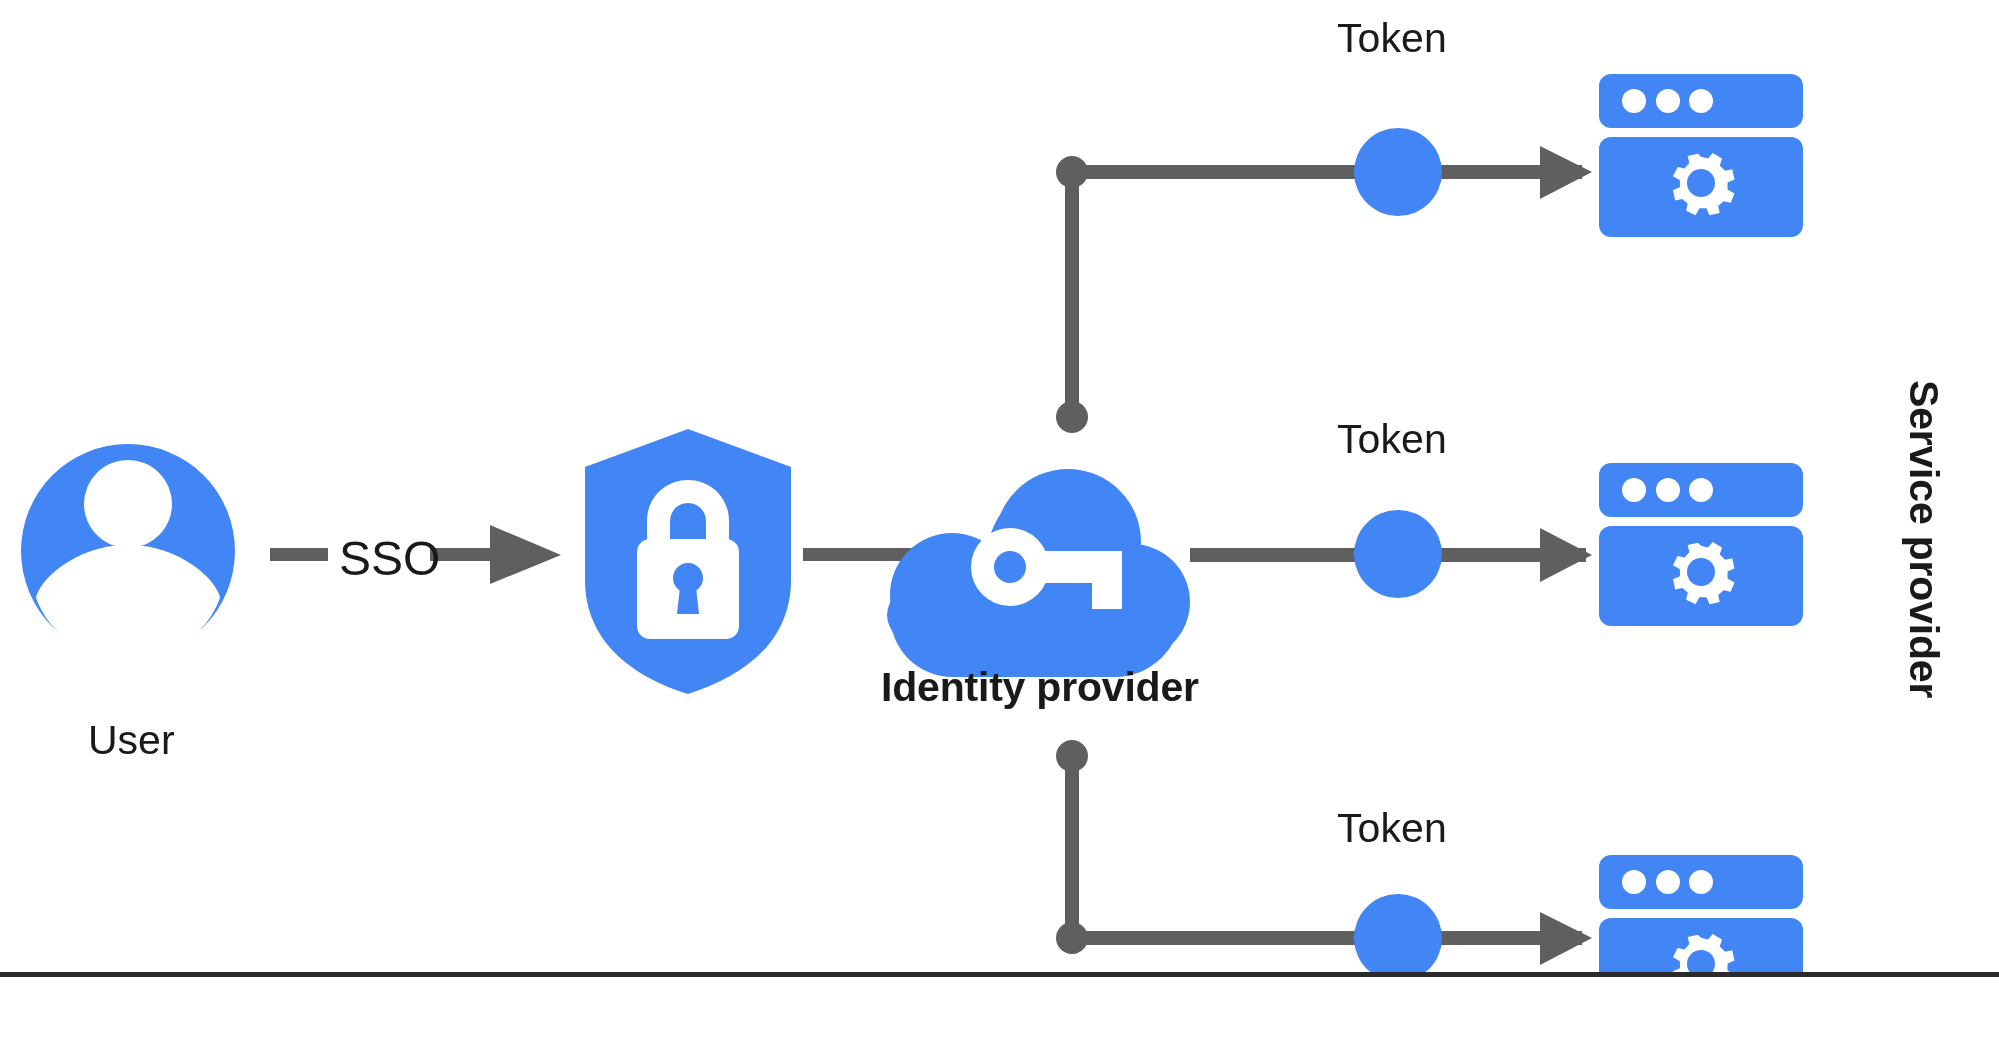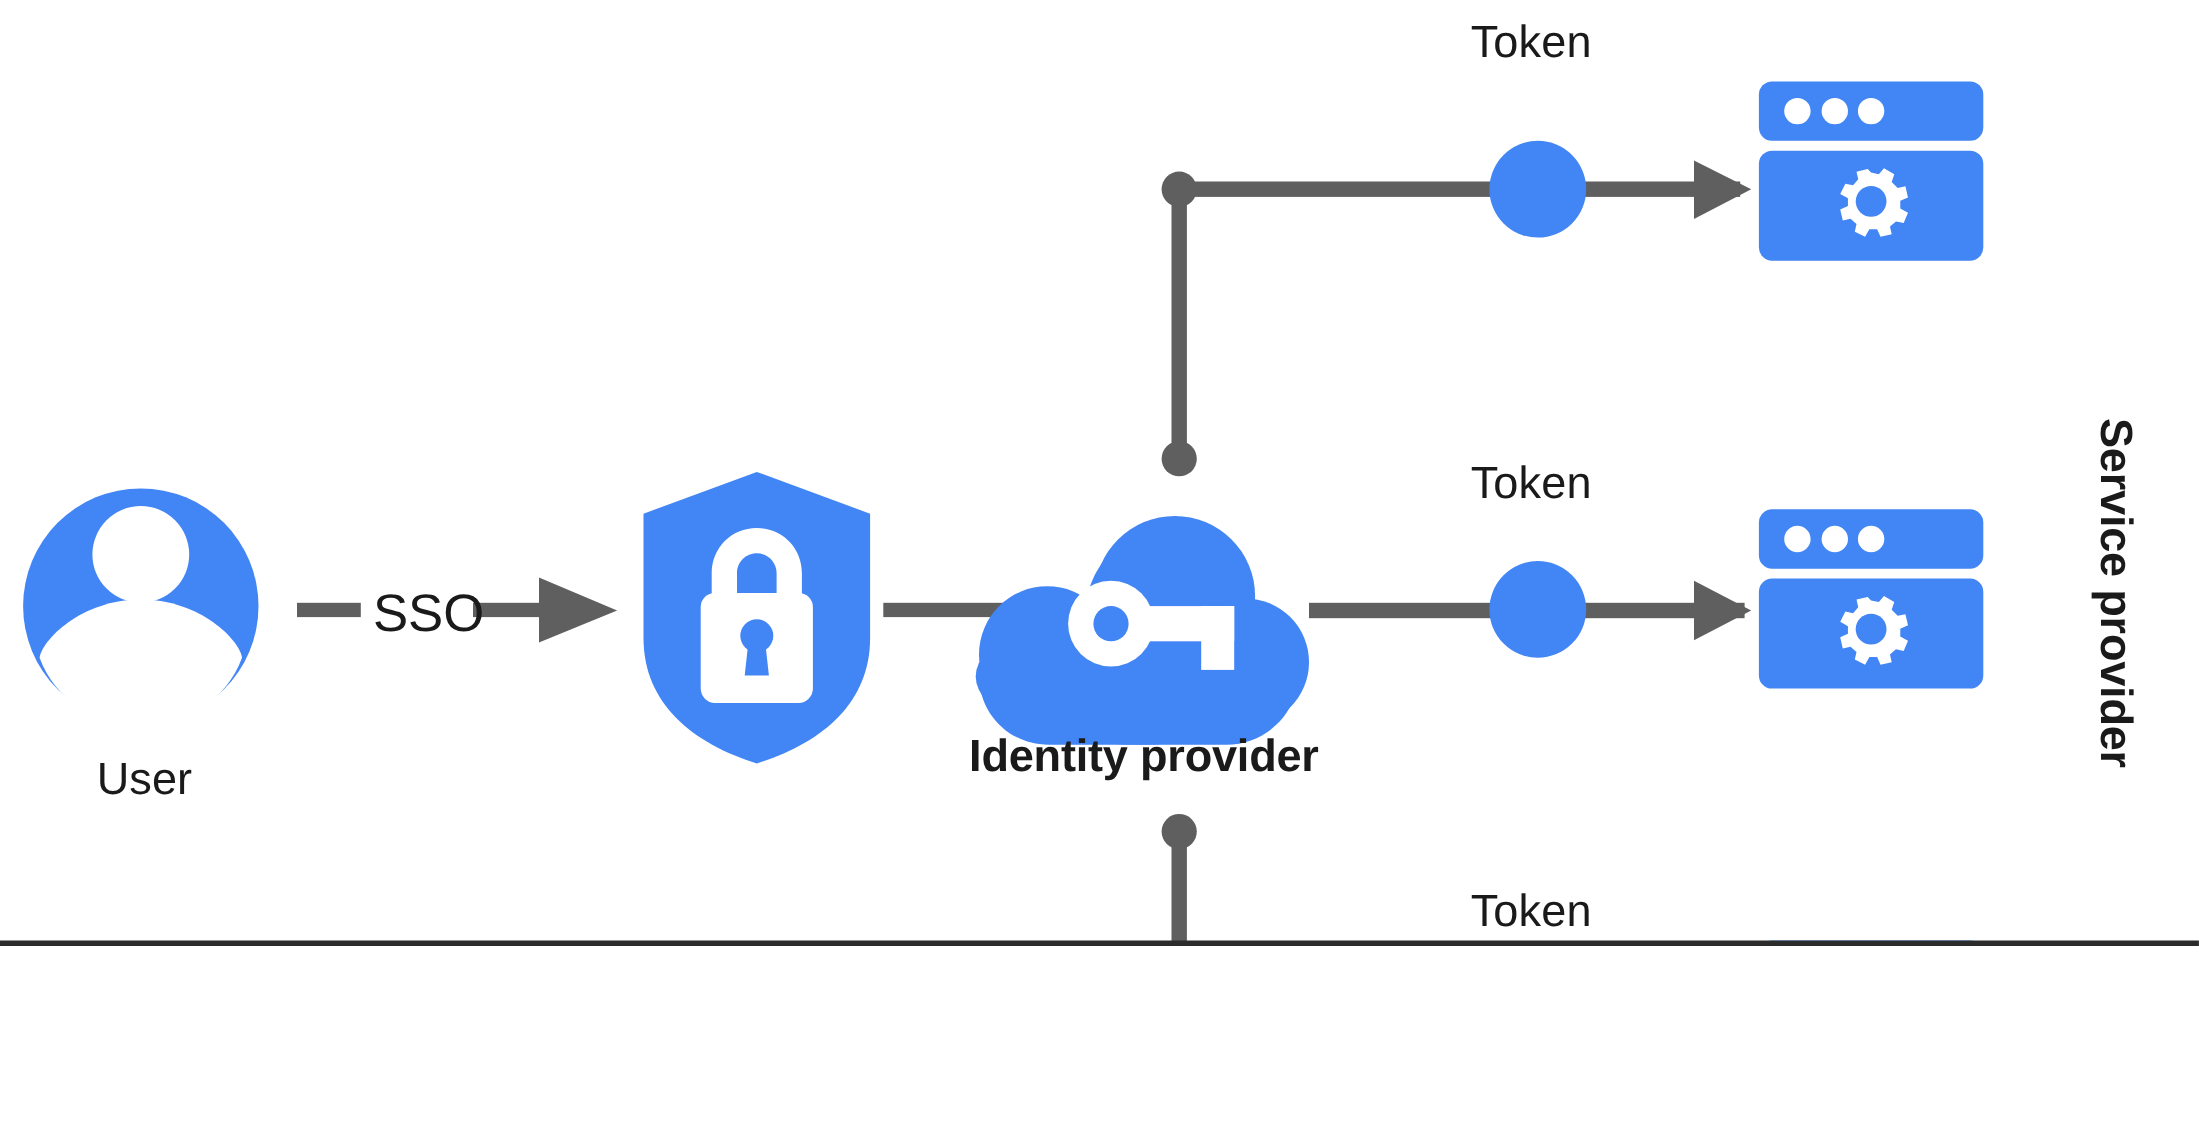--- a/index.html
+++ b/index.html
@@ -8,21 +8,21 @@
     padding: 0;
     background: #ffffff;
   }
   body {
     font-family: "Liberation Sans", sans-serif;
     -webkit-font-smoothing: antialiased;
   }
   #canvas {
     position: relative;
     width: 1999px;
-    height: 860px;
+    height: 977px;
     background: #ffffff;
     overflow: hidden;
   }
   #diagram-svg {
     position: absolute;
     top: 0;
     left: 0;
     width: 1999px;
     height: 1044px;
     display: block;
@@ -226,21 +226,21 @@
   </svg>
 
   <div class="lbl lbl-token" style="left:1337px; top:18px;">Token</div>
 
   <div class="lbl lbl-token" style="left:1337px; top:419px;">Token</div>
 
   <div class="lbl lbl-token" style="left:1337px; top:808px;">Token</div>
 
   <div class="lbl lbl-sso" style="left:339px; top:535px;">SSO</div>
 
-  <div class="lbl lbl-user" style="left:88px; top:688px;text-align:center;">User</div>
+  <div class="lbl lbl-user" style="left:88px; top:720px;text-align:center;">User</div>
 
   <div class="lbl lbl-idp" style="left:881px; top:667px;">Identity provider</div>
 
   <div class="lbl lbl-sp" style="left:1944px; top:380px;">Service provider</div>
 
   <div class="bottom-rule"></div>
 
 </div>
 
 </body></html>

